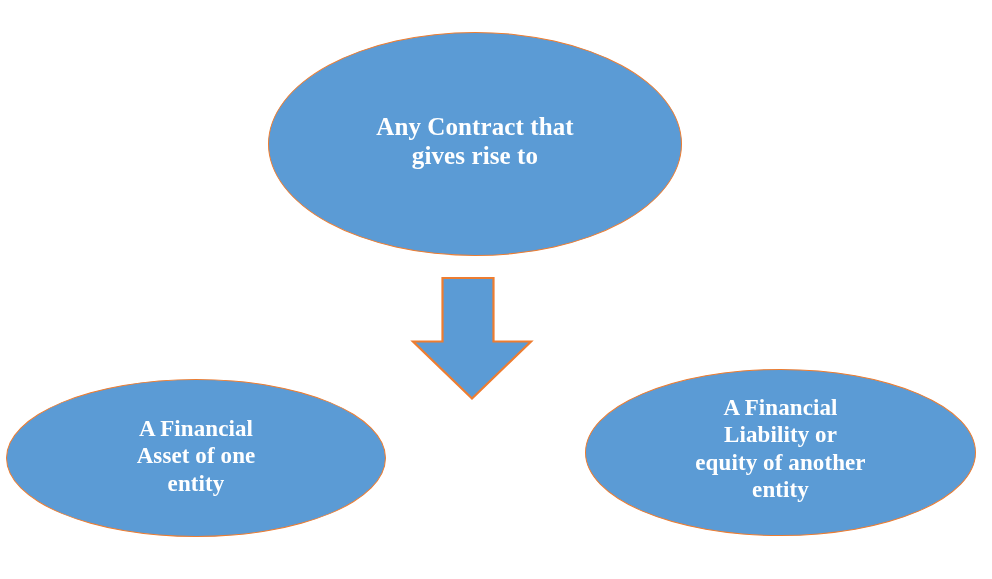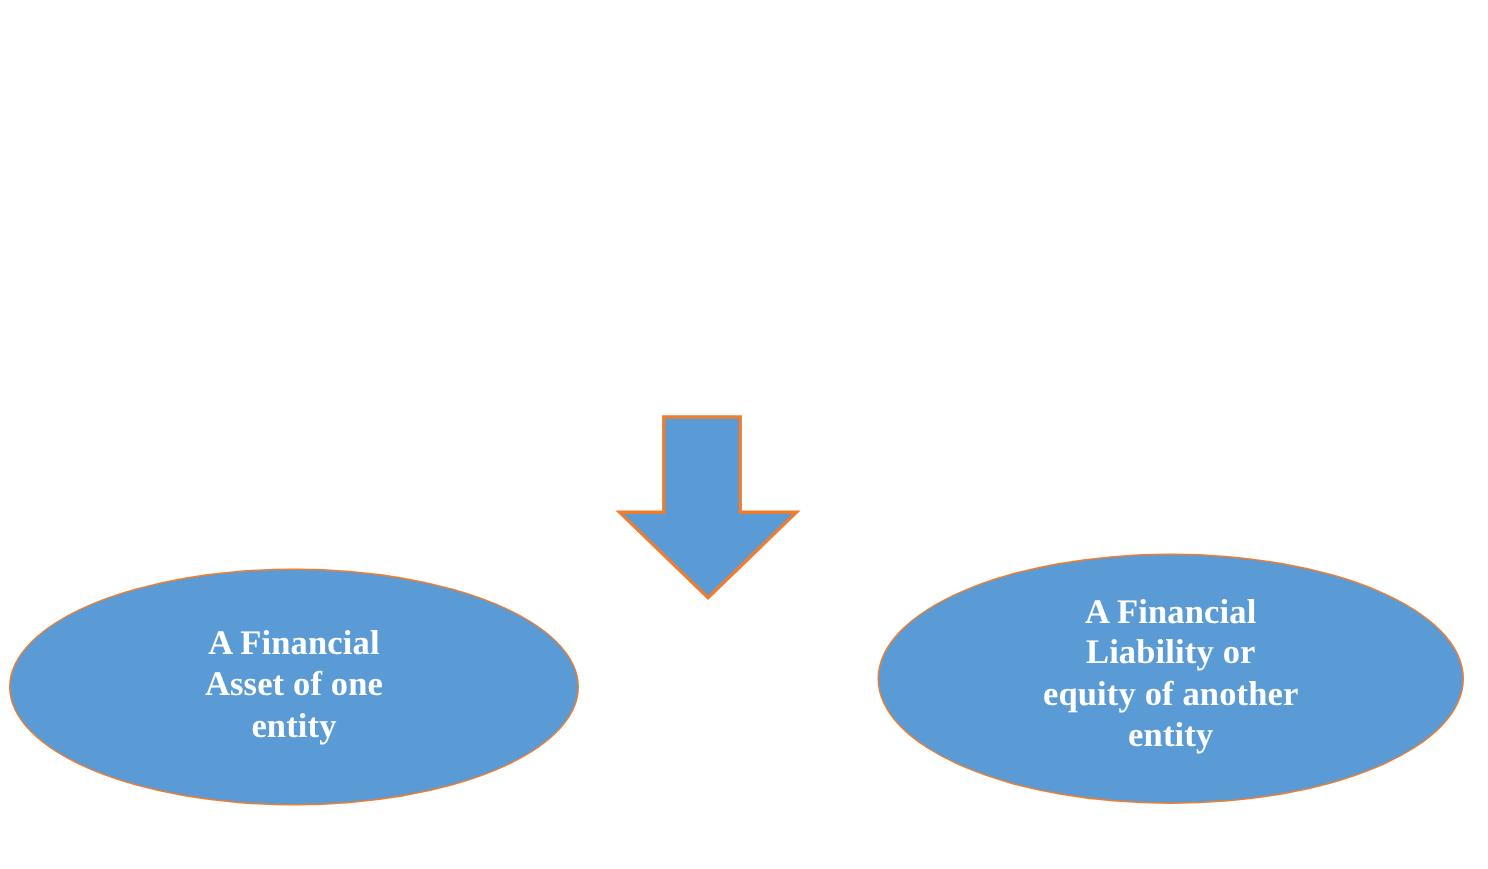--- a/index.html
+++ b/index.html
@@ -96,20 +96,24 @@
     width: 100%;
     height: 100%;
     overflow: visible;
   }
 </style>
 </head>
 <body>
 
 <div id="diagram-canvas">
 
+  <div class="node ellipse" id="node-top">
+    <span class="node-label">Any Contract that
+gives rise to</span>
+  </div>
 
   <div id="connector-arrow">
     <svg viewBox="0 0 134 134" xmlns="http://www.w3.org/2000/svg">
       <polygon points="37.5,6 88.5,6 88.5,69.5 126,69.5 67,126.5 8,69.5 37.5,69.5" fill="#5B9BD5" stroke="#ED7D31" stroke-width="2.2" stroke-linejoin="miter"></polygon>
     </svg>
   </div>
 
   <div class="node ellipse" id="node-left">
     <span class="node-label">A Financial
 Asset of one

